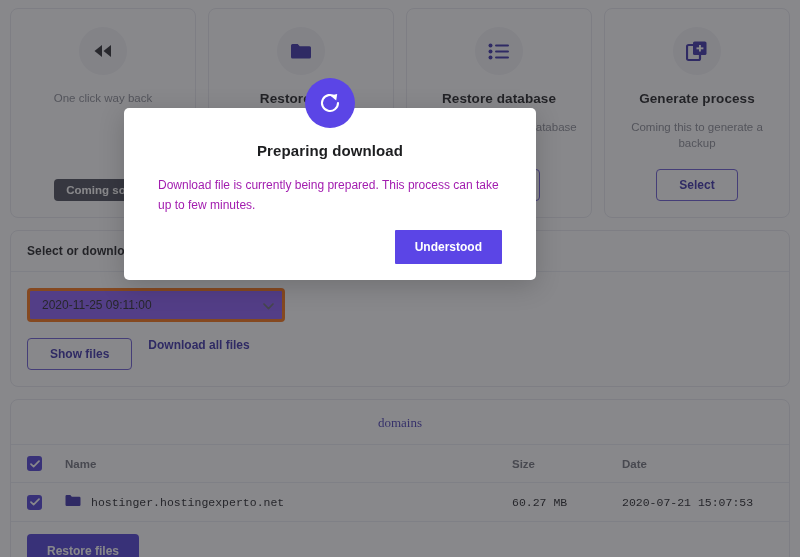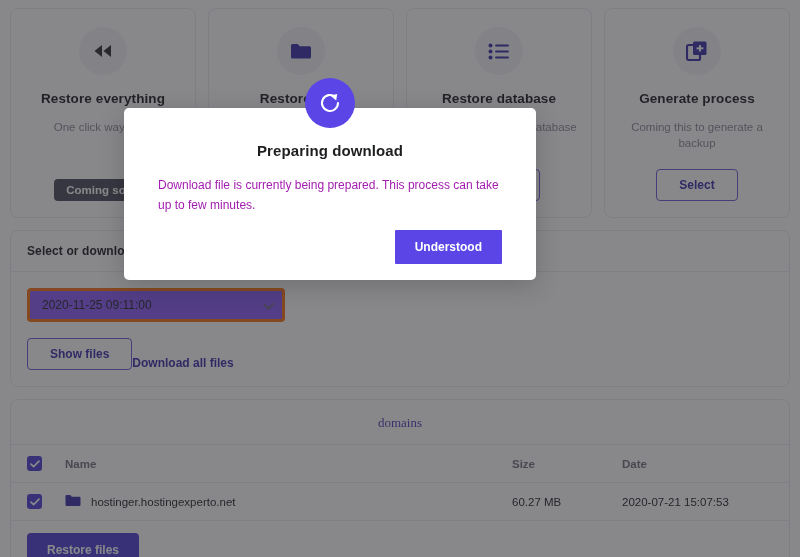--- a/index.html
+++ b/index.html
@@ -97,21 +97,21 @@
     appearance: none;
     cursor: pointer;
   }
   .caret {
     position: absolute; right: 11px; top: 50%;
     transform: translateY(-50%);
     pointer-events: none;
     color: #6b6d78;
   }
   .actions-row {
-    display: flex; align-items: flex-end; 
+    display: flex; align-items: flex-start; gap: 16px;
     margin-top: 16px;
   }
   .link-btn {
     background: none; border: none;
     color: #3a2fa8; font-family: inherit;
     font-size: 12px; font-weight: 700;
     cursor: pointer; padding: 0;
   }
 
   
@@ -132,21 +132,21 @@
     background: none; border: none;
     font-family: Liberation Serif, serif; cursor: pointer;
   }
   table { width: 100%; border-collapse: collapse; }
   th, td {
     text-align: left; font-size: 11.5px;
     padding: 11px 8px;
   }
   thead th { color: #71737d; font-weight: 700; }
   thead tr { border-bottom: 1px solid #eceef3; }
-  tbody tr { border-bottom: 1px solid #eceef3; }
+  tbody tr { border-bottom: 1px solid #eceef3; font-family: Liberation Mono, monospace; }
   tbody td { color: #26272b; }
   .col-check { width: 46px; padding-left: 16px; }
   .col-name  { }
   .col-size  { width: 110px; }
   .col-date  { width: 175px; }
   .cbox {
     width: 15px; height: 15px; border-radius: 3px;
     background: #4f3fd6;
     display: inline-flex; align-items: center; justify-content: center;
     cursor: pointer;
@@ -214,21 +214,20 @@
 
     <div class="cards-row">
 
       <div class="card">
         <div class="icon-circle">
           <svg width="20" height="14" viewBox="0 0 20 14" aria-hidden="true">
             <path d="M9 1 L1.5 7 L9 13 Z" fill="#2b2c30"></path>
             <path d="M18 1 L10.5 7 L18 13 Z" fill="#2b2c30"></path>
           </svg>
         </div>
-        <div class="card-title">Restore everything</div>
         <div class="card-desc">One click way back</div>
         <div class="card-foot">
           <span class="badge-soon">Coming soon</span>
         </div>
       </div>
 
       <div class="card">
         <div class="icon-circle">
           <svg width="22" height="18" viewBox="0 0 22 18" aria-hidden="true">
             <path d="M1 3.5a1.5 1.5 0 0 1 1.5-1.5h5.2l2 2.2h9.8A1.5 1.5 0 0 1 21 5.7v9.3a1.5 1.5 0 0 1-1.5 1.5h-17A1.5 1.5 0 0 1 1 15z" fill="#3a2fa8"></path>

